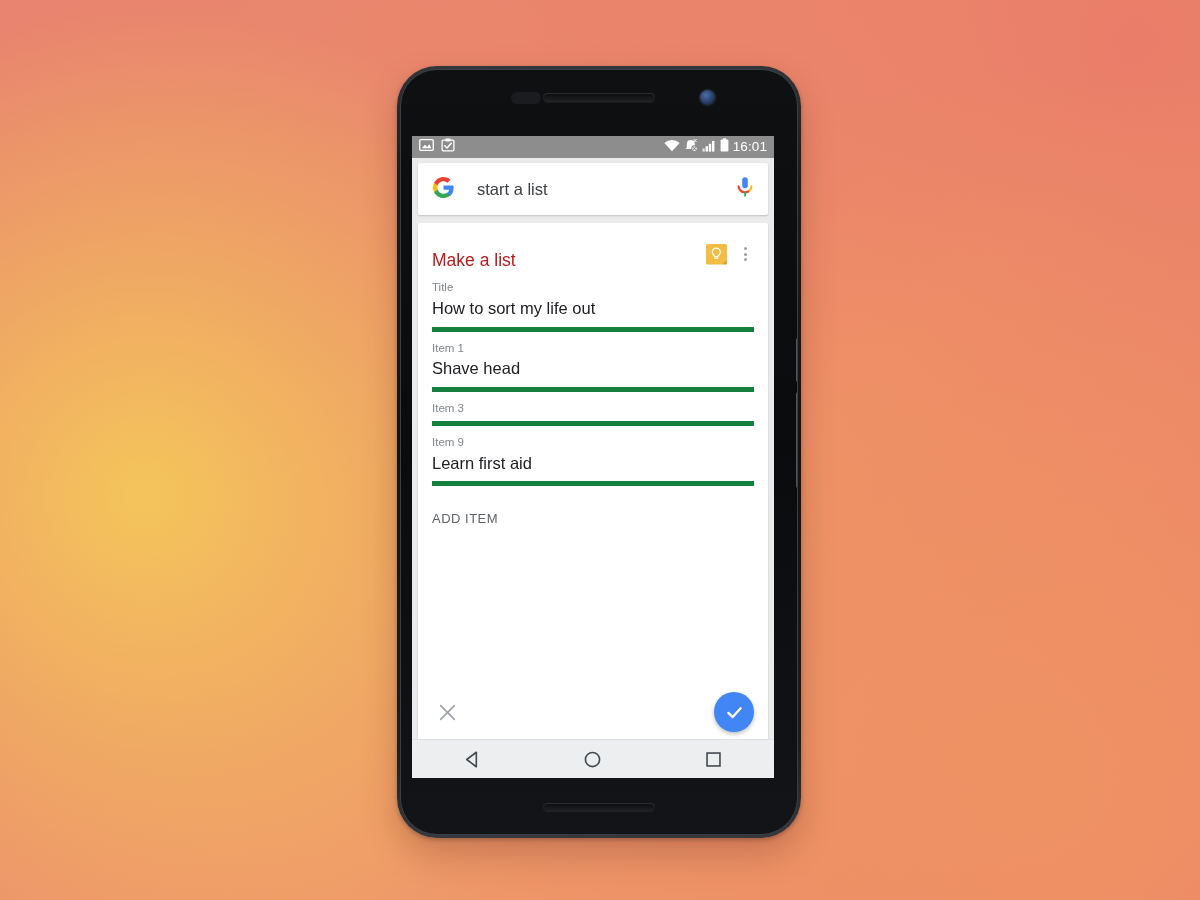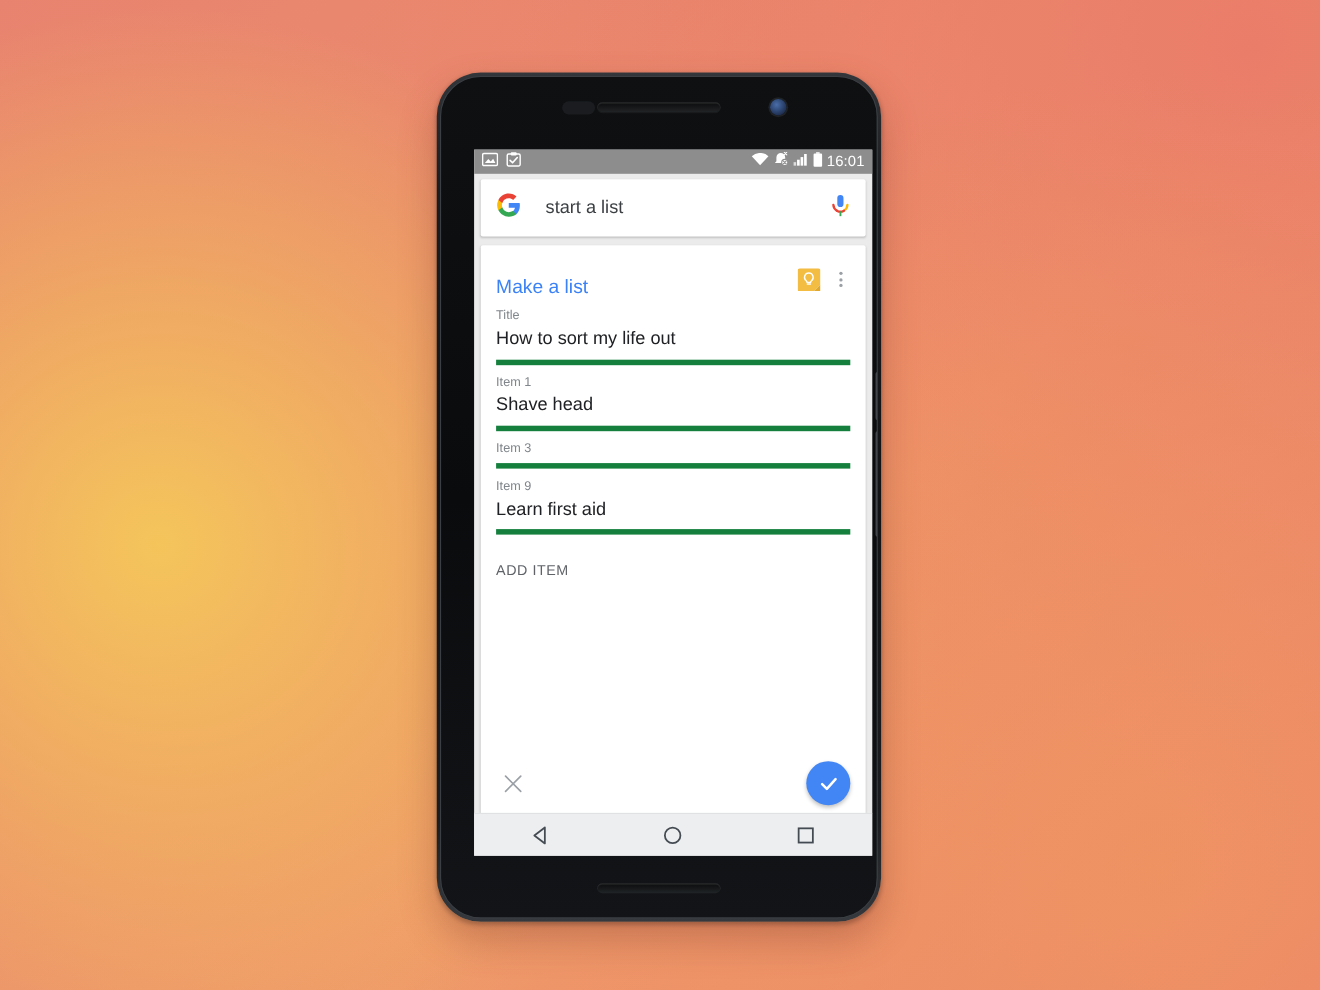--- a/index.html
+++ b/index.html
@@ -56,21 +56,21 @@
   }
   .side-btn {
     position:absolute; right:-4px; width:5px; border-radius:2px;
     background:linear-gradient(90deg,#4a4e53,#6d7277 55%,#3c4044);
   }
   #power-btn  { top:268px; height:44px; }
   #volume-btn { top:322px; height:96px; }
 
   
   #screen {
-    position:absolute; left:30px; top:66px; width:362px; height:642px;
+    position:absolute; left:11px; top:66px; width:362px; height:642px;
     background:#ebebeb; overflow:hidden;
   }
 
   
   #statusbar {
     height:22px; background:#8d8d8d; display:flex; align-items:center;
     padding:0 7px; color:#fff;
   }
   #status-left { display:flex; align-items:center; gap:7px; }
   #status-right { margin-left:auto; display:flex; align-items:center; gap:4px; }
@@ -87,21 +87,21 @@
   }
 
   
   #note-card {
     margin:8px 6px 0 6px; background:#fff; border-radius:2px;
     box-shadow:0 1px 2px rgba(0,0,0,0.18);
     padding:14px 14px 0 14px;
     height:524px; position:relative;
   }
   #card-head { display:flex; align-items:center; height:34px; }
-  #card-title { font-size:17.5px; color:#3b82f6; flex:1;margin-top:12px; }
+  #card-title { font-size:17.5px; color:#b91c1c; flex:1;margin-top:12px; }
 
   
   #keep-icon {
     width:21px; height:21px; position:relative; flex:none;
   }
   #keep-icon .body {
     position:absolute; inset:0; background:#f3bc42; border-radius:2px;
     clip-path: polygon(0 0, 100% 0, 100% 72%, 72% 100%, 0 100%);
   }
   #keep-icon .fold {

